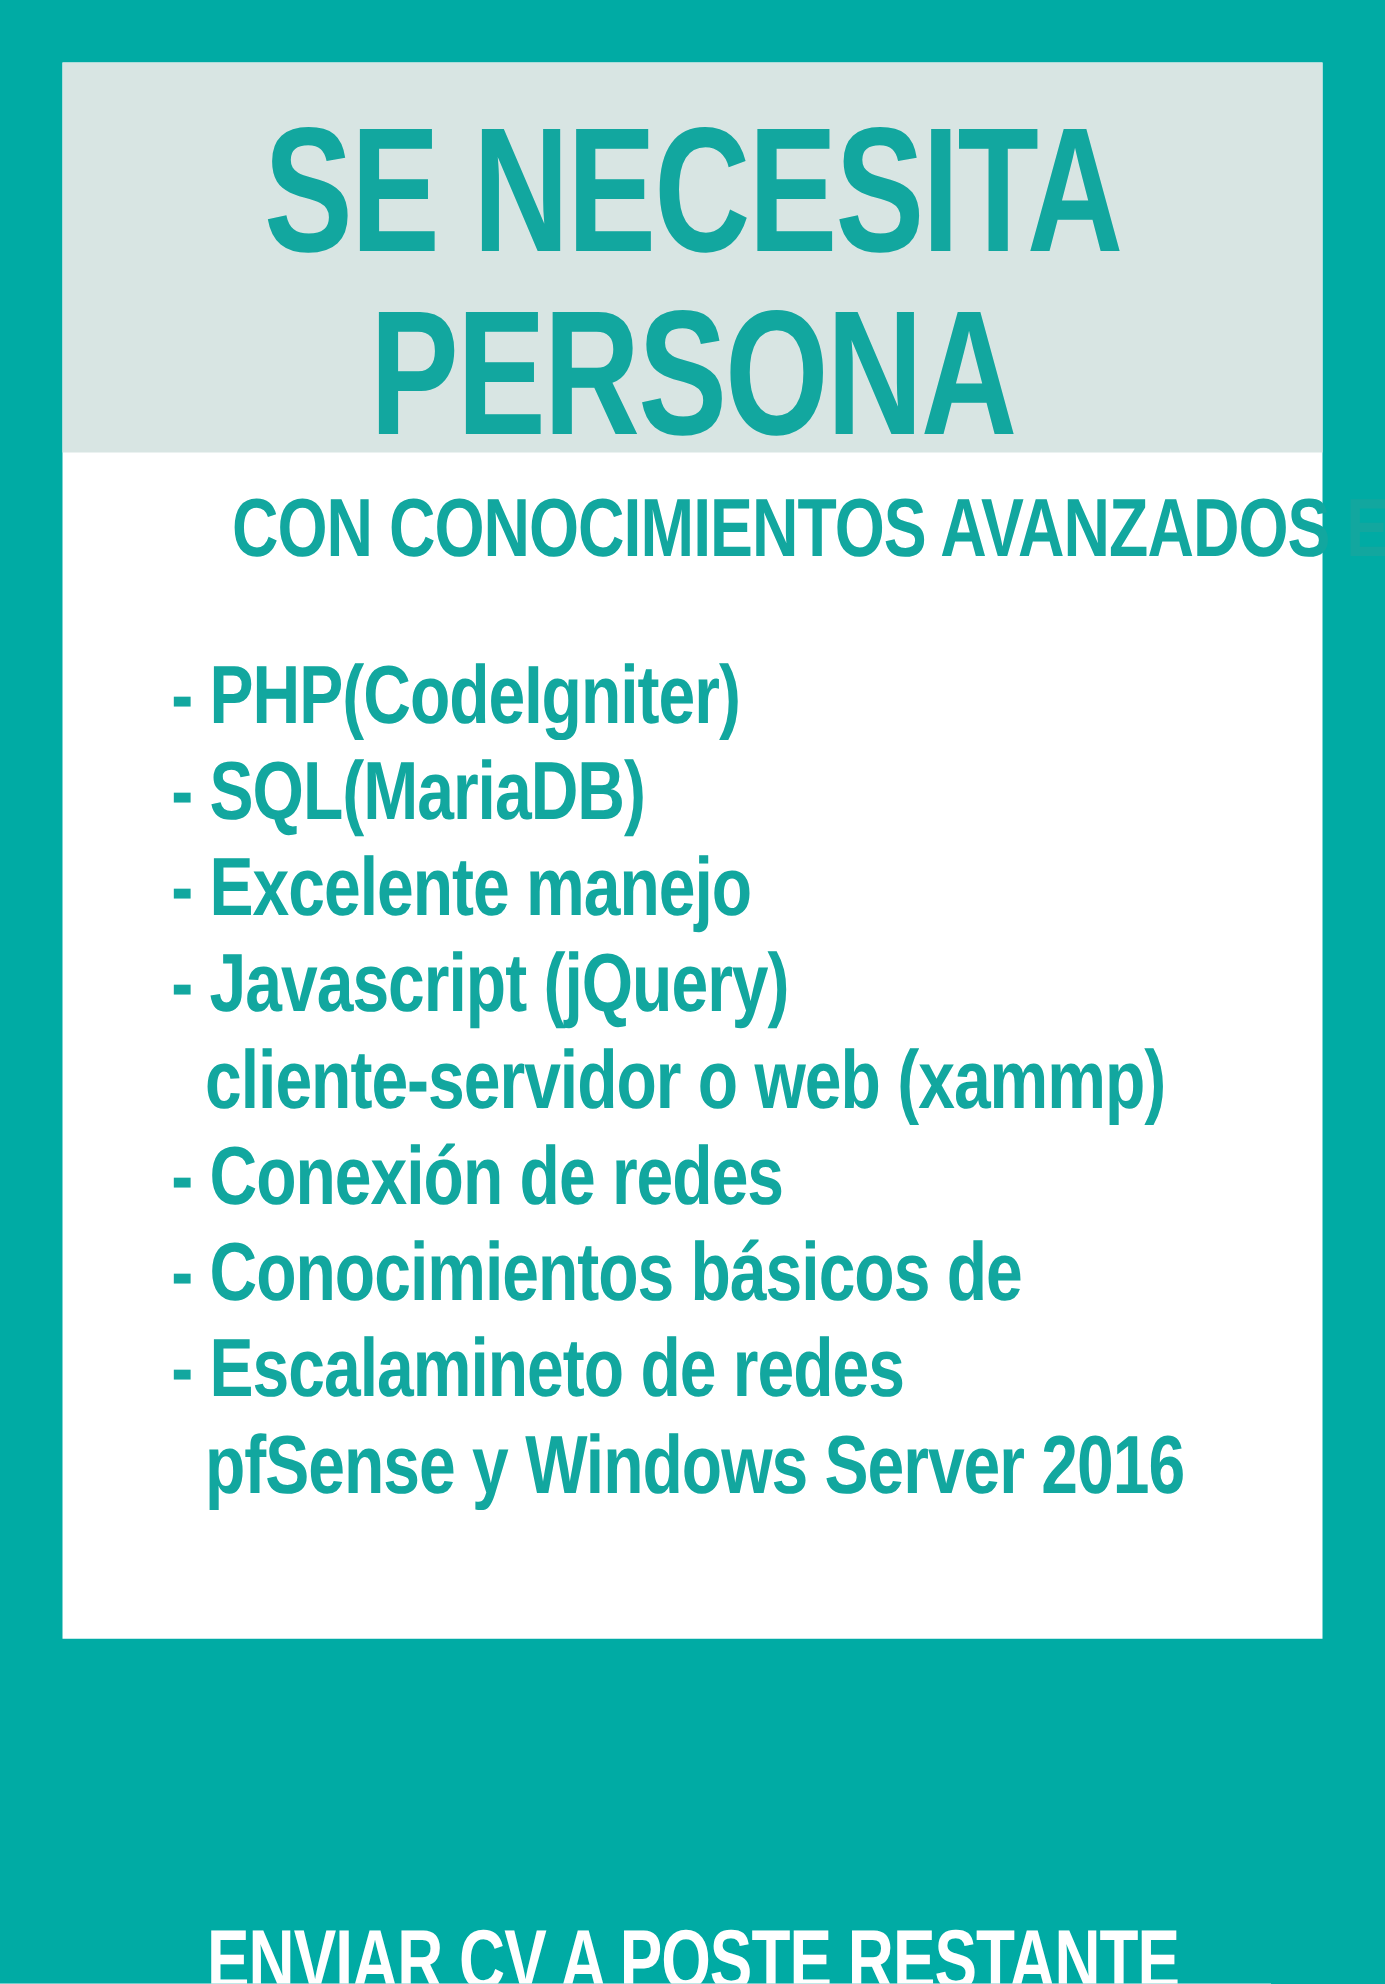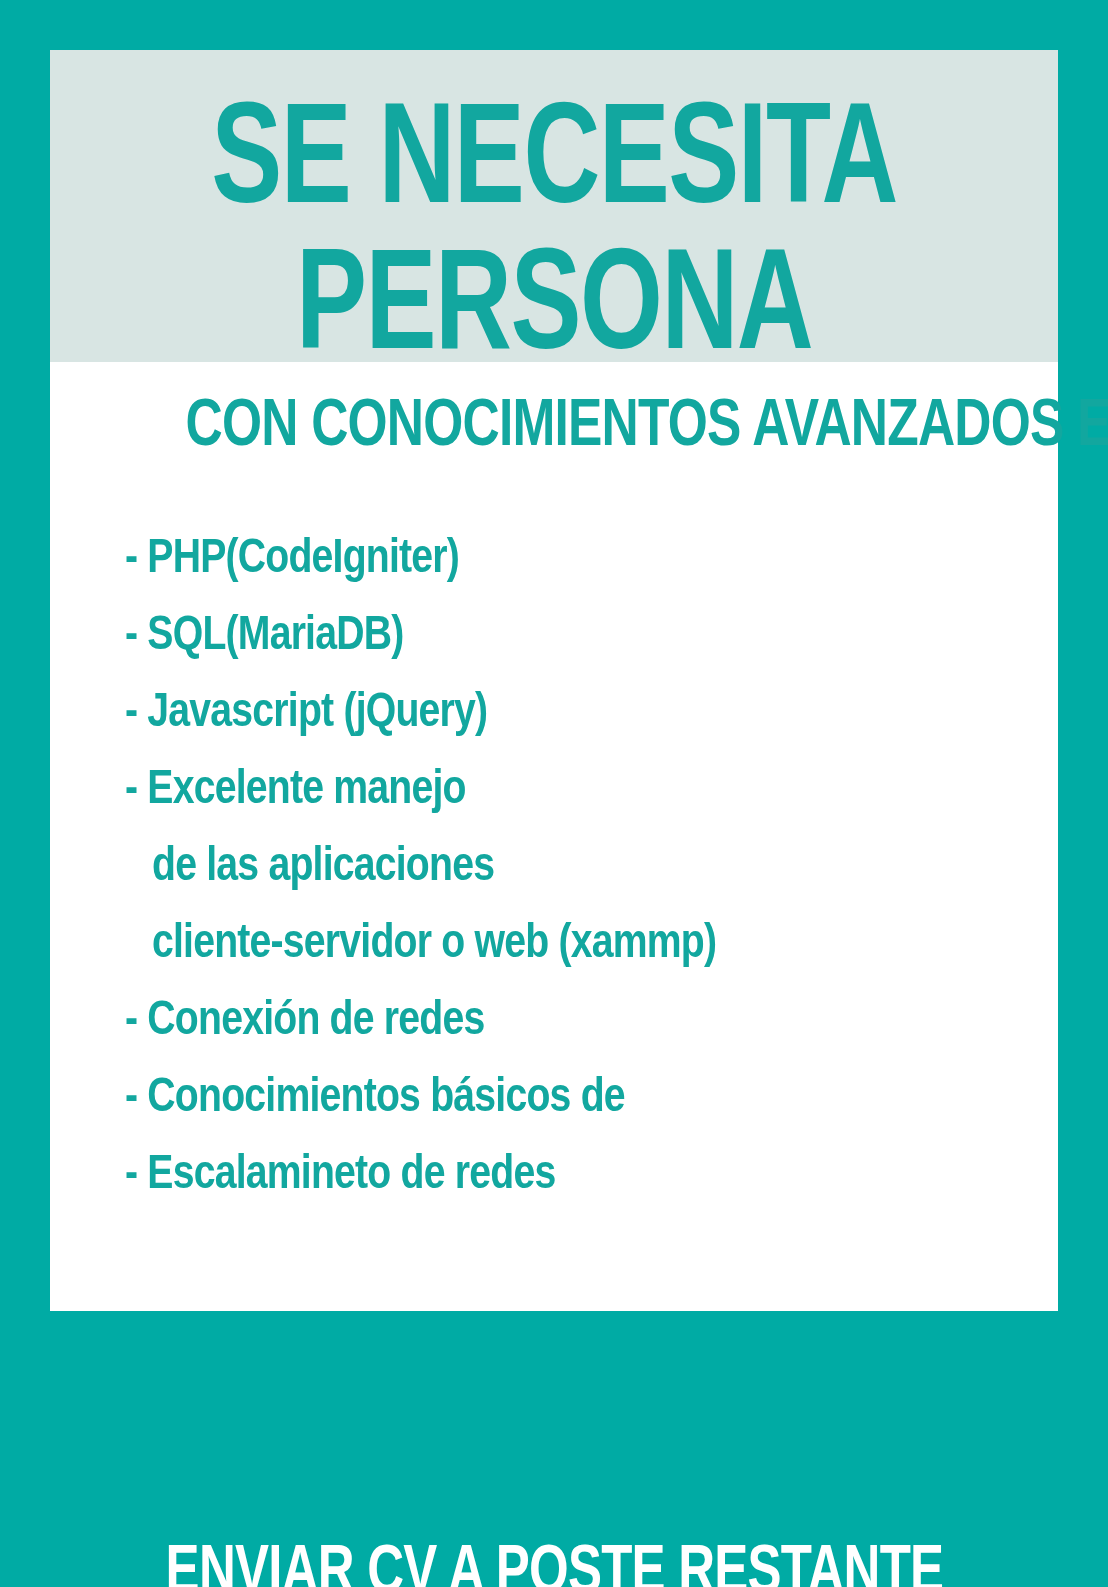--- a/index.html
+++ b/index.html
@@ -67,26 +67,26 @@
     margin: 0;
     margin-top: 22px;
     text-align: center;
     font-size: 66px;
     line-height: 77px;
     color: #12A79F;
     letter-spacing: -1px;
   }
   .subtitle .squeeze { transform: scaleX(0.78); }
   .skills {
-    margin: 0;
+    margin: 12px;
     margin-top: 56px;
     padding: 0;
     list-style: none;
     color: #12A79F;
-    font-size: 49px;
+    font-size: 66px;
     letter-spacing: -1px;
   }
   .skill-line {
     height: 77px;
     line-height: 77px;
     padding-left: 75px;
     white-space: nowrap;
   }
   .skill-line.indent {
     padding-left: 102px;
@@ -123,27 +123,27 @@
     </div>
 
     <div class="body">
       <h2 class="subtitle">
         <span class="squeeze">CON CONOCIMIENTOS AVANZADOS EN</span>
       </h2>
 
       <ul class="skills">
         <li class="skill-line"><span class="squeeze-left">- PHP(CodeIgniter)</span></li>
         <li class="skill-line"><span class="squeeze-left">- SQL(MariaDB)</span></li>
+        <li class="skill-line"><span class="squeeze-left">- Excelente manejo</span></li>
         <li class="skill-line"><span class="squeeze-left">- Javascript (jQuery)</span></li>
-        <li class="skill-line"><span class="squeeze-left">- Excelente manejo</span></li>
-        <li class="skill-line indent"><span class="squeeze-left">de las aplicaciones</span></li>
         <li class="skill-line indent"><span class="squeeze-left">cliente-servidor o web (xammp)</span></li>
         <li class="skill-line"><span class="squeeze-left">- Conexión de redes</span></li>
         <li class="skill-line"><span class="squeeze-left">- Conocimientos básicos de</span></li>
         <li class="skill-line"><span class="squeeze-left">- Escalamineto de redes</span></li>
+        <li class="skill-line indent"><span class="squeeze-left">pfSense y Windows Server 2016</span></li>
       </ul>
     </div>
 
   </div>
 
   <div class="footer">
     <div><span class="squeeze">ENVIAR CV A POSTE RESTANTE</span></div>
   </div>
 </div>
 

